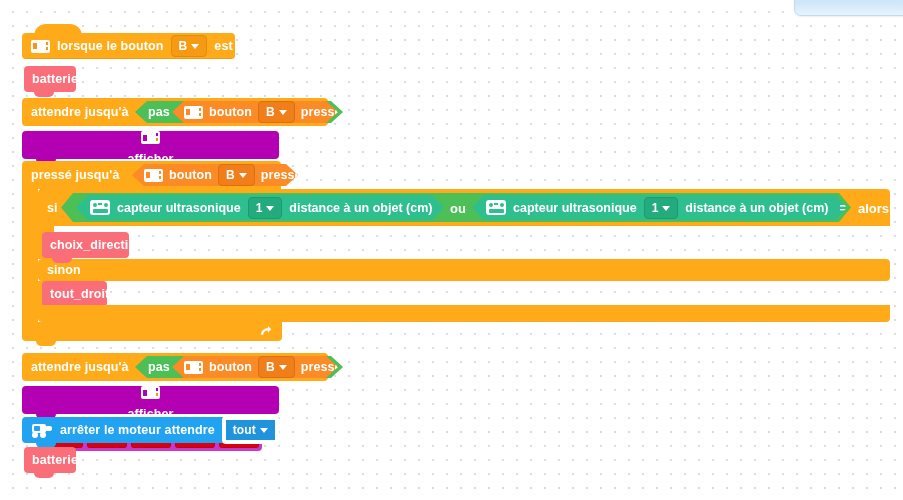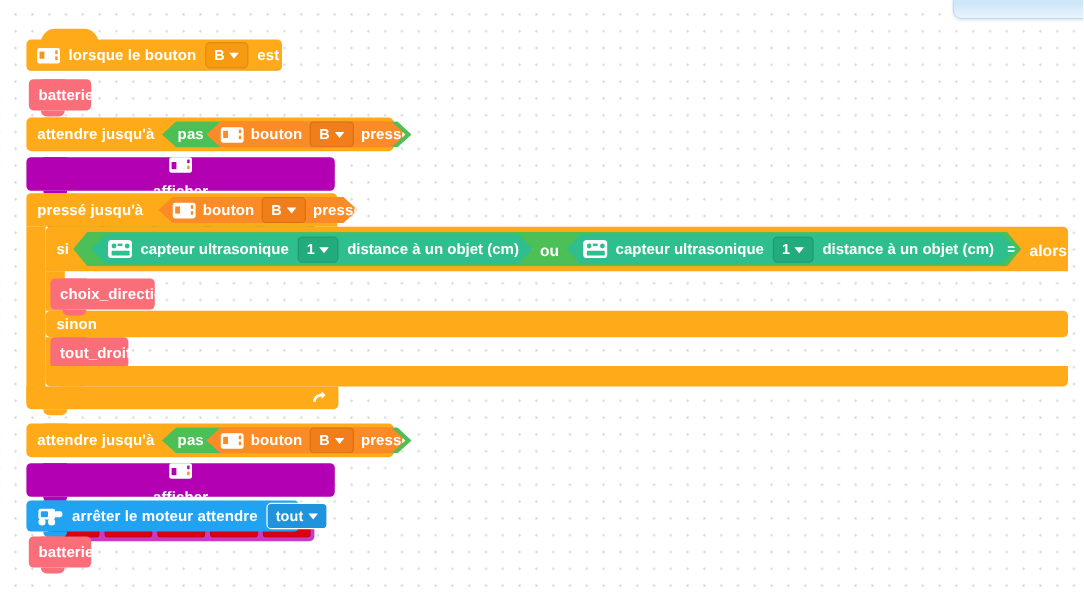--- a/index.html
+++ b/index.html
@@ -135,21 +135,21 @@
     height: 20px;
     padding: 0 7px;
     border-radius: 4px;
     font-size: 12px;
     font-weight: bold;
     color: #ffffff;
   }
   .dd-onorange { background: #f79a13; border: 1px solid #e08c10; }
   .dd-onhexorange { background: #f07e1a; border: 1px solid #dc6f12; }
   .dd-ongreen { background: #24ab7d; border: 1px solid #1f9a70; }
-  .dd-onblue { background: #1f93db; border: 1px solid #ffffff; }
+  .dd-onblue { background: #1f93db; border: 4px solid #ffffff; }
   .caret {
     width: 0; height: 0;
     border-left: 4px solid transparent;
     border-right: 4px solid transparent;
     border-top: 5px solid #ffffff;
     margin-top: 1px;
   }
 
   
   .mb-icon {

